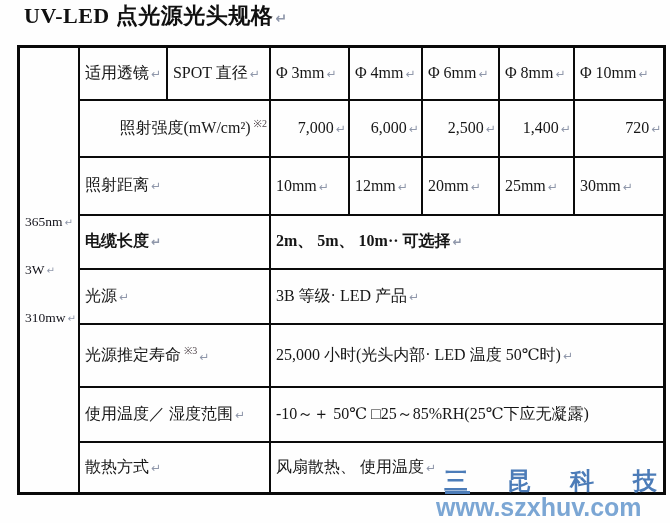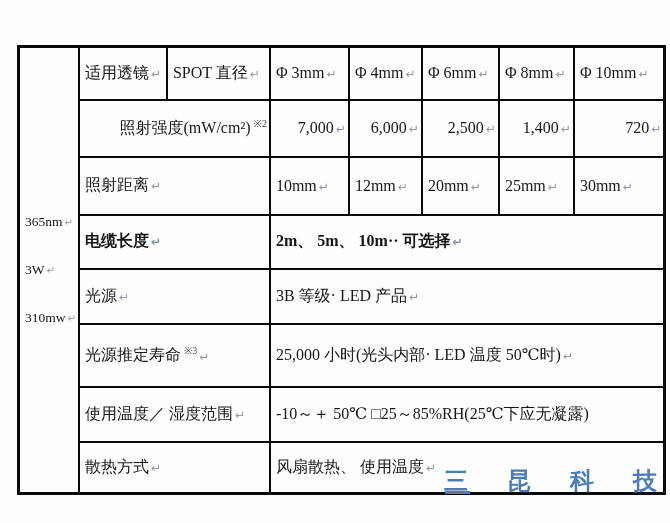--- a/index.html
+++ b/index.html
@@ -53,20 +53,23 @@
     position:absolute; left:436px; top:493px; z-index:5;
     font-family:"Liberation Sans","DejaVu Sans",sans-serif;
     font-size:25px; font-weight:bold; color:#7ba6d4; white-space:nowrap;
   }
 </style>
 </head>
 <body>
 
 <div class="page">
 
+  <div class="title">
+    <span>UV-LED 点光源光头规格</span><span class="cr">↵</span>
+  </div>
 
   <table class="spec">
     <colgroup>
       <col style="width:55px">
         <col style="width:88px">
         <col style="width:103px">
       <col style="width:79px">
         <col style="width:73px">
         <col style="width:77px">
       <col style="width:75px">
@@ -131,14 +134,15 @@
 
     <tr class="r8">
       <td colspan="2"><span>散热方式</span><span class="cr">↵</span></td>
       <td colspan="5" class="val"><span>风扇散热、 使用温度</span><span class="cr">↵</span></td>
     </tr>
   </tbody>
     </table>
 
   <div class="wm-brand">三昆科技</div>
   <div class="wm-underline"></div>
+  <div class="wm-url">www.szxhuv.com</div>
 
 </div>
 
 </body></html>

